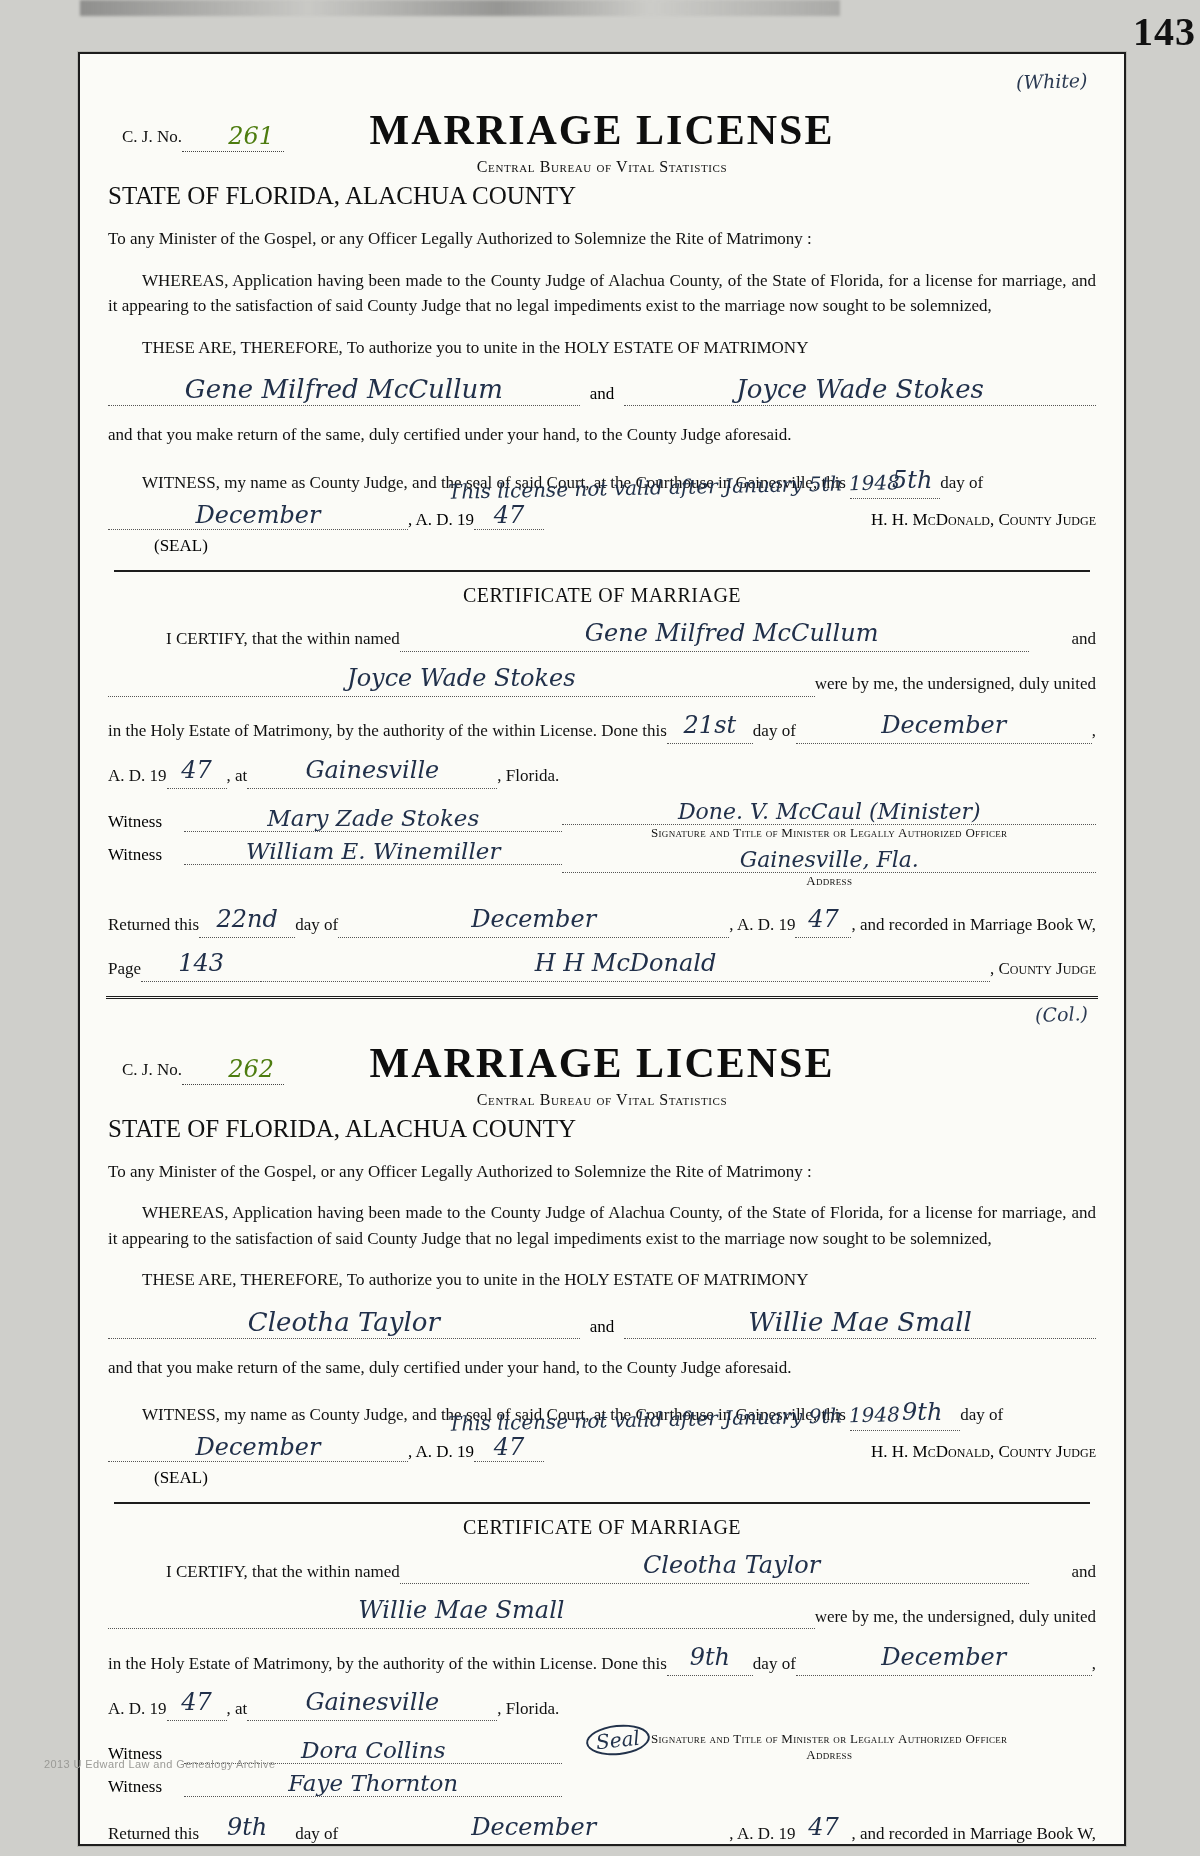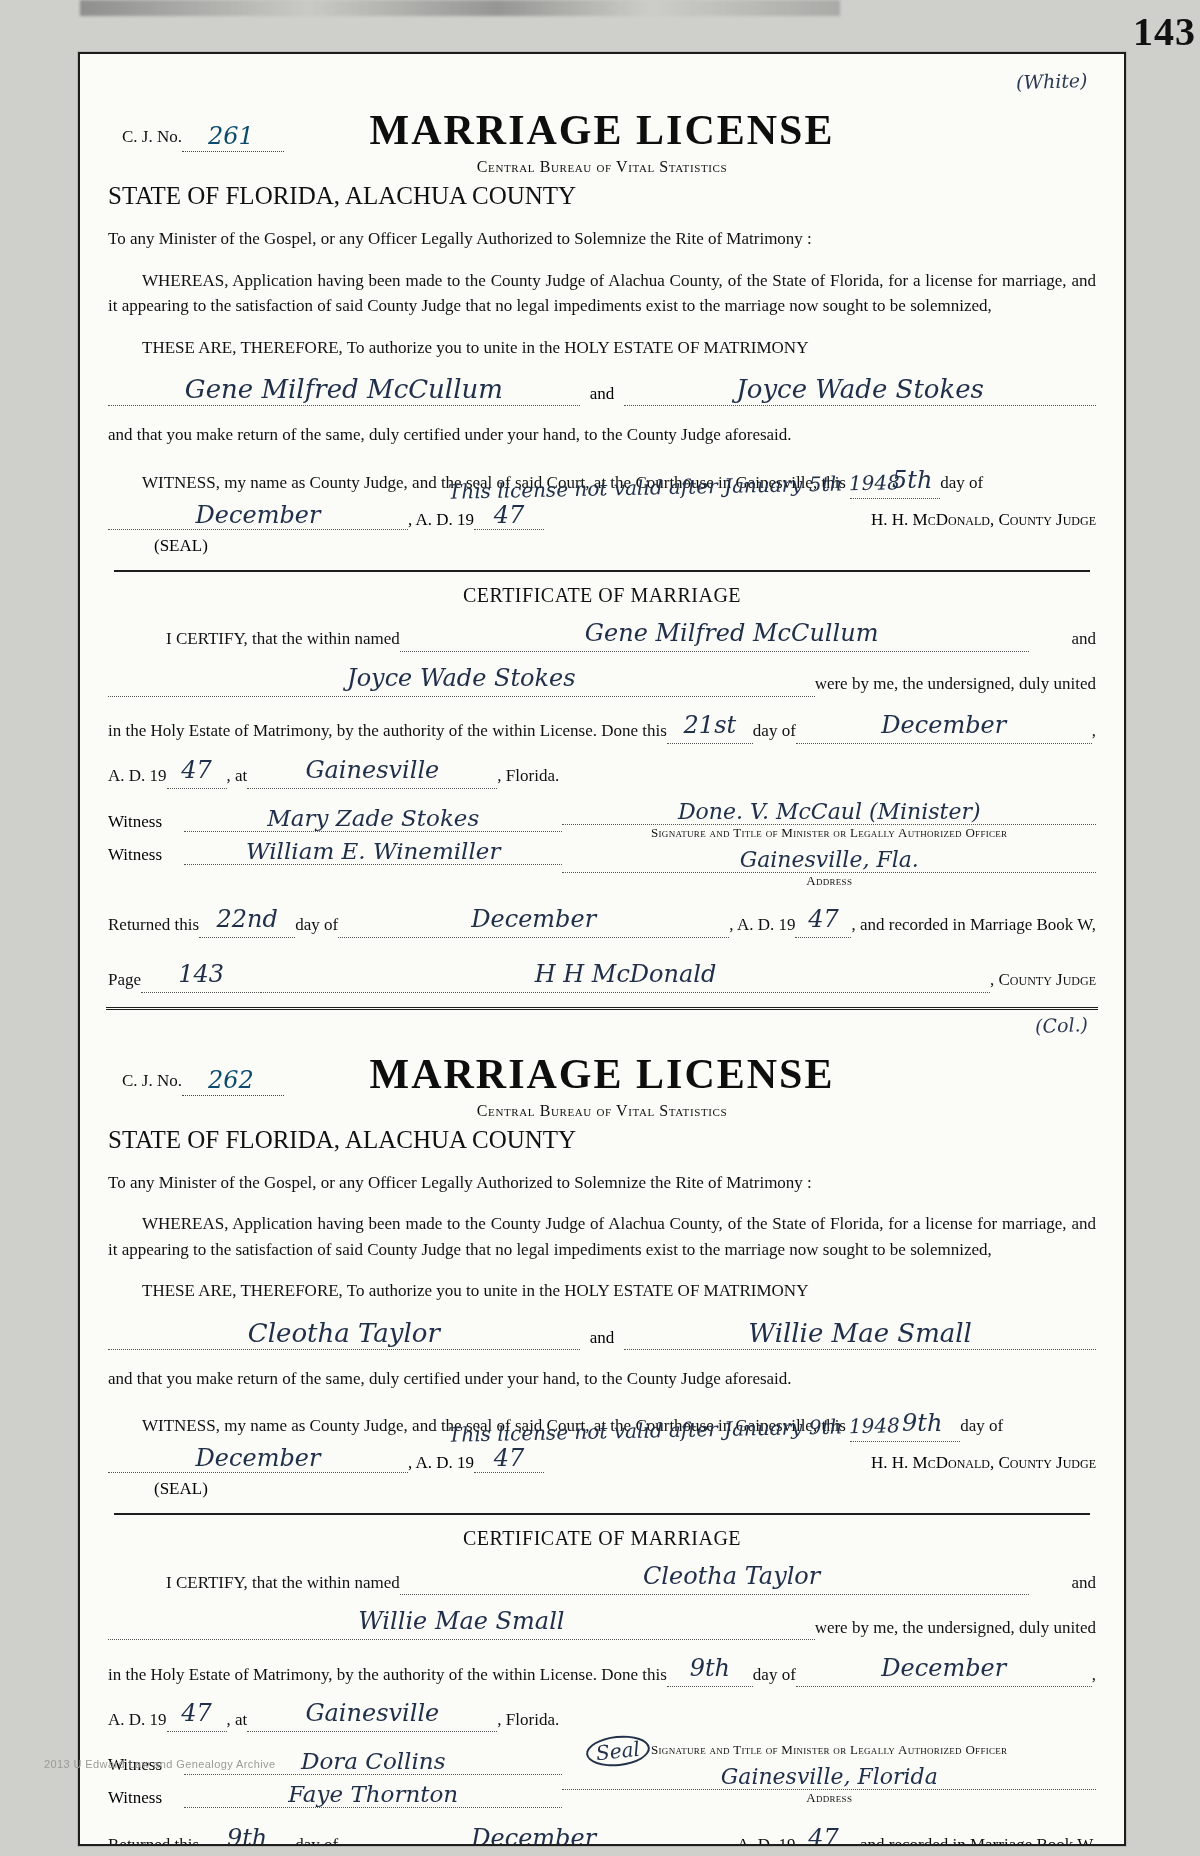--- a/index.html
+++ b/index.html
@@ -41,23 +41,23 @@
     color:#2b3a52;
     font-size:19px;
     transform:rotate(-2deg);
   }
   .cjno{
     position:absolute;left:22px;top:52px;
     font-size:17px;color:#111;
   }
   .cjno .hand{
     font-family:"DejaVu Serif", serif;
-    font-style:italic;color:#0c4a6e;font-size:24px;
+    font-style:italic;color:#4d7c0f;font-size:24px;
     border-bottom:1px dotted #444;padding:0 10px 1px 6px;
-    display:inline-block;min-width:86px;text-align:center;
+    display:inline-block;min-width:86px;text-align:right;
     transform:translateY(2px);
   }
   h1.title{
     text-align:center;margin:34px 0 0 0;
     font-size:42px;font-weight:bold;letter-spacing:2px;
     font-family:"Liberation Serif", serif;color:#0e0e0e;
   }
   .sub1{
     text-align:center;font-size:16px;letter-spacing:.6px;margin-top:4px;
     font-variant:small-caps;color:#111;
@@ -234,21 +234,21 @@
       <p class="body" style="display:flex;align-items:flex-end;margin-top:12px;">
         <span>Returned this</span>
         <span class="inline-blank hand" style="width:96px;">22nd</span>
         <span>day of</span>
         <span class="inline-blank hand" style="flex:1;">December</span>
         <span>, A. D. 19</span>
         <span class="inline-blank hand" style="width:56px;">47</span>
         <span>, and recorded in Marriage Book W,</span>
       </p>
 
-      <p class="body" style="display:flex;align-items:flex-end;margin-top:18px;">
+      <p class="body" style="display:flex;align-items:flex-end;margin-top:7px;">
         <span>Page</span>
         <span class="inline-blank hand" style="width:120px;">143</span>
         <span class="inline-blank hand" style="flex:1;">H H McDonald</span>
         <span class="smallcaps">, County Judge</span>
       </p>
     </section>
 
     <hr class="hr" style="margin-top:14px;border-top:3px double #1d1d1d;">
 
     <section class="lic" style="margin-top:2px;">
@@ -329,21 +329,20 @@
             <span class="lbl">Witness</span>
             <span class="fill hand">Dora Collins</span>
           </div>
           <div class="w-row">
             <span class="lbl">Witness</span>
             <span class="fill hand">Faye Thornton</span>
           </div>
         </div>
         <div class="sig-right">
           <div class="centerlabel">Signature and Title of Minister or Legally Authorized Officer</div>
-          <div class="fill hand" style="margin-top:6px;">Gainesville, Florida</div>
           <div class="centerlabel">Address</div>
         </div>
       </div>
 
       <p class="body" style="display:flex;align-items:flex-end;margin-top:12px;">
         <span>Returned this</span>
         <span class="inline-blank hand" style="width:96px;">9th</span>
         <span>day of</span>
         <span class="inline-blank hand" style="flex:1;">December</span>
         <span>, A. D. 19</span>

